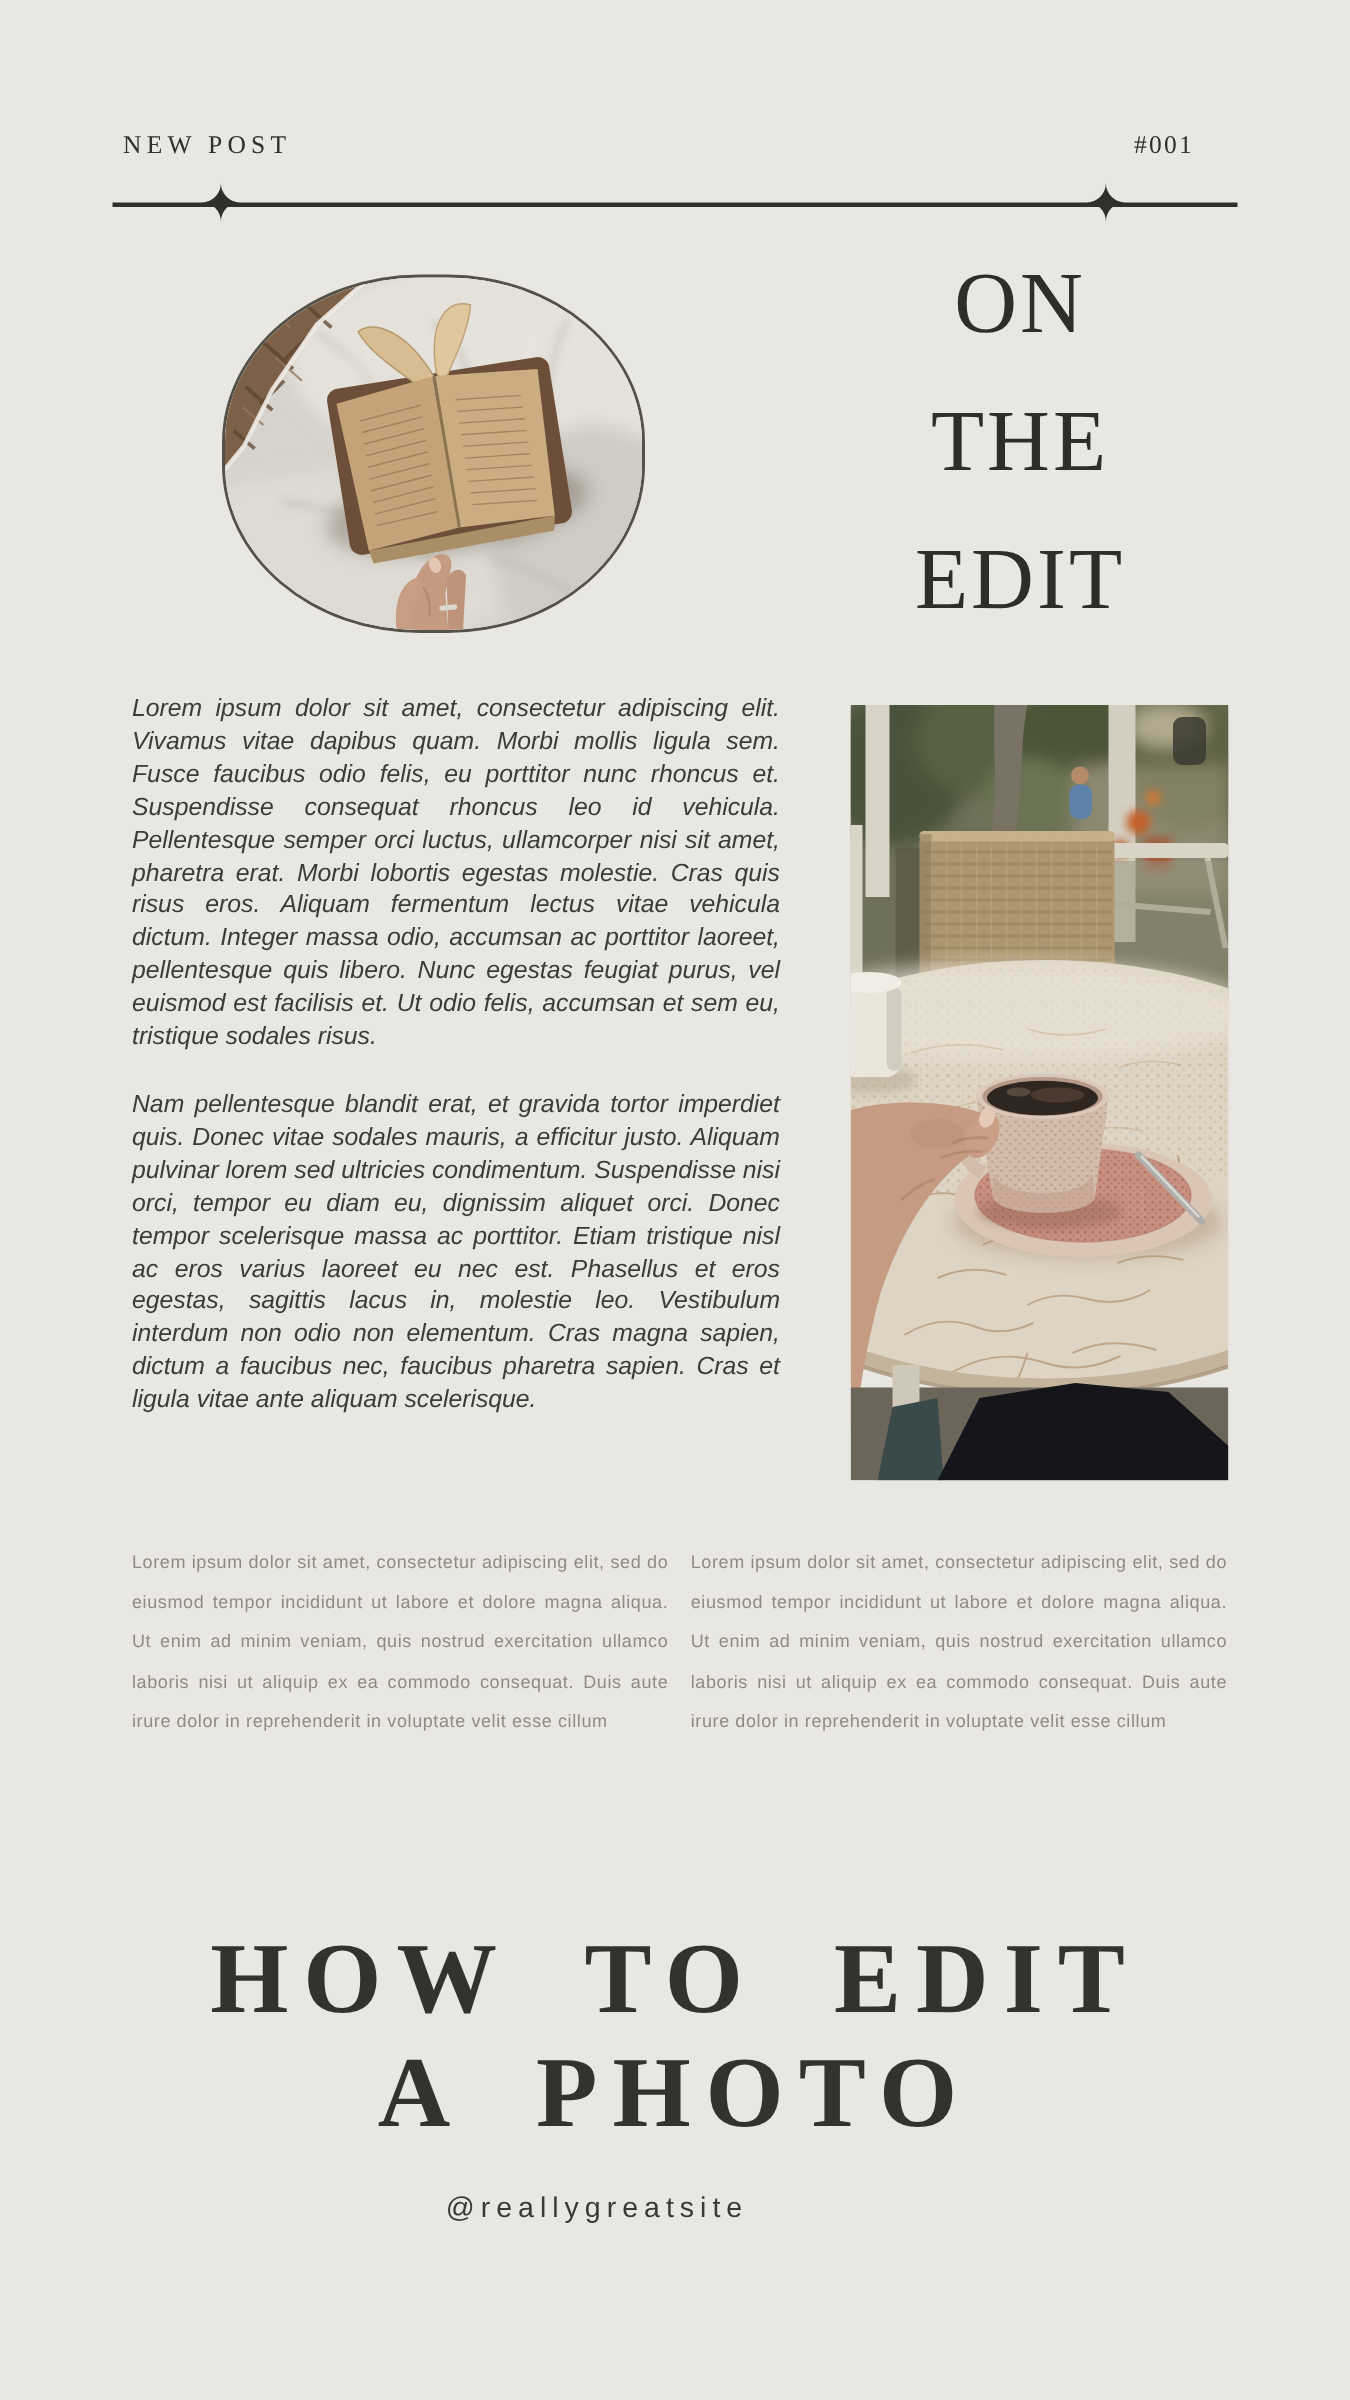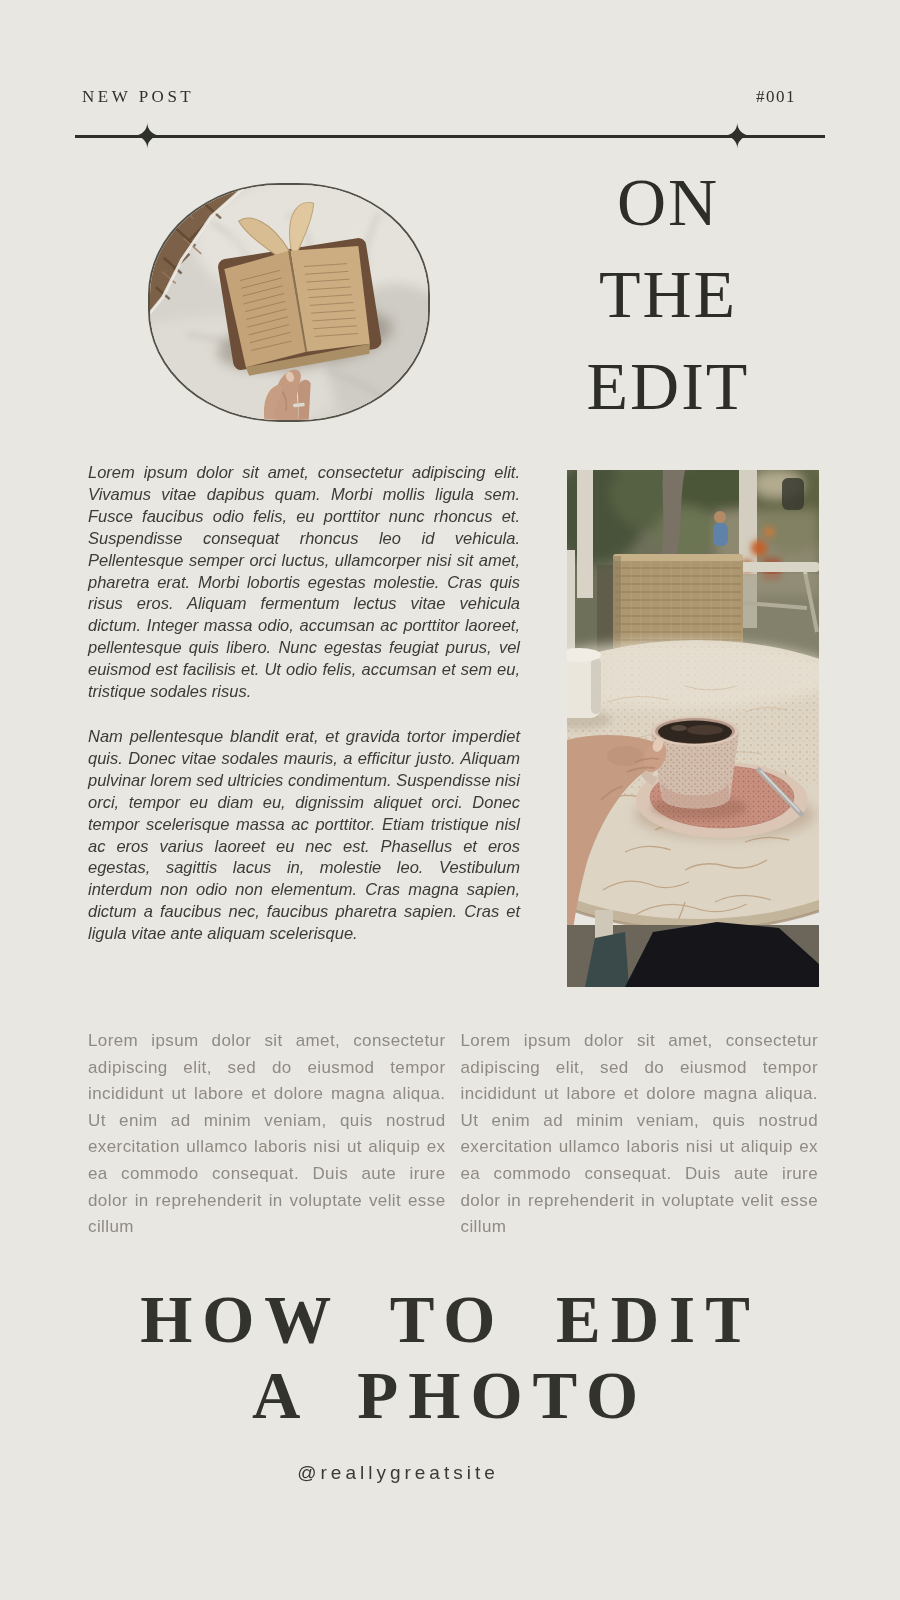--- a/index.html
+++ b/index.html
@@ -23,40 +23,40 @@
   .sparkle{position:absolute;top:119px;font-size:34px;line-height:34px;color:var(--line);}
   .sparkle-left{left:133px;}
   .sparkle-right{left:723px;}
   
   .book-photo{
     position:absolute;left:148px;top:183px;width:282px;height:239px;
     border-radius:132px/112px;overflow:hidden;border:2px solid rgba(58,54,46,.85);
   }
   .book-photo svg{display:block;width:100%;height:100%;}
   .blog-title{
-    position:absolute;left:488px;top:156px;width:360px;text-align:center;
+    position:absolute;left:500px;top:156px;width:360px;text-align:center;
     font-family:"Liberation Serif",serif;font-weight:400;color:#2d2e28;
-    font-size:68px;line-height:92px;letter-spacing:2px;white-space:nowrap;
+    font-size:58px;line-height:92px;letter-spacing:2px;white-space:nowrap;
   }
   
   .article-text{
     position:absolute;left:88px;top:462px;width:432px;
     font-size:16.5px;line-height:21.9px;text-align:justify;color:var(--body-ink);
   }
   .article-text p{margin:0 0 23px 0;font-style:italic;}
   .coffee-photo{
     position:absolute;left:567px;top:470px;width:252px;height:517px;overflow:hidden;
   }
   .coffee-photo svg{display:block;width:100%;height:100%;}
   
   .columns{
     position:absolute;left:88px;top:1028px;width:730px;display:flex;gap:15px;
   }
   .col{
-    flex:1;font-size:17px;line-height:26.6px;text-align:justify;
+    flex:1;font-size:12px;line-height:26.6px;text-align:justify;
     color:var(--muted-ink);letter-spacing:0.4px;
   }
   
   .footer-heading{
     position:absolute;left:0;top:1281px;width:900px;text-align:center;
     font-family:"Liberation Serif",serif;color:#32332c;
     font-size:67px;line-height:76px;letter-spacing:10px;word-spacing:24px;white-space:nowrap;
   }
   .handle{
     position:absolute;left:0;top:1462px;width:796px;text-align:center;

